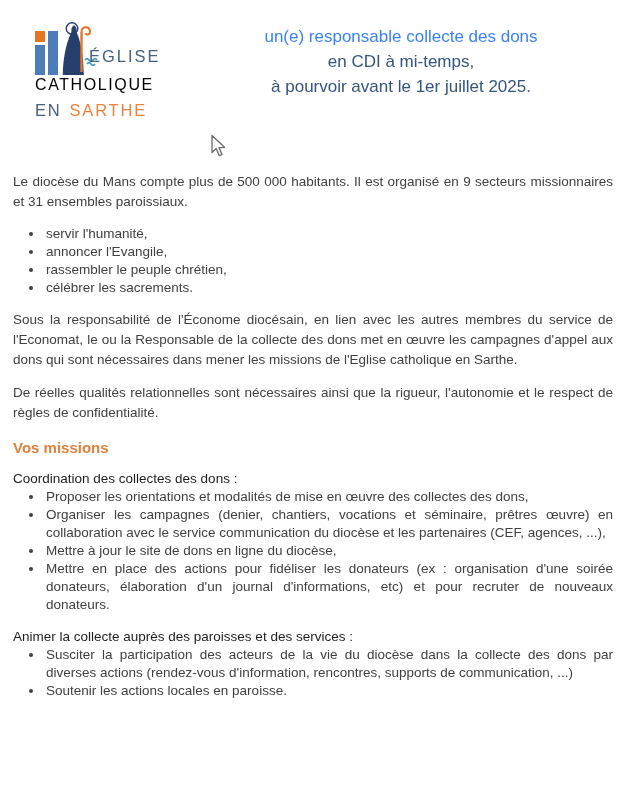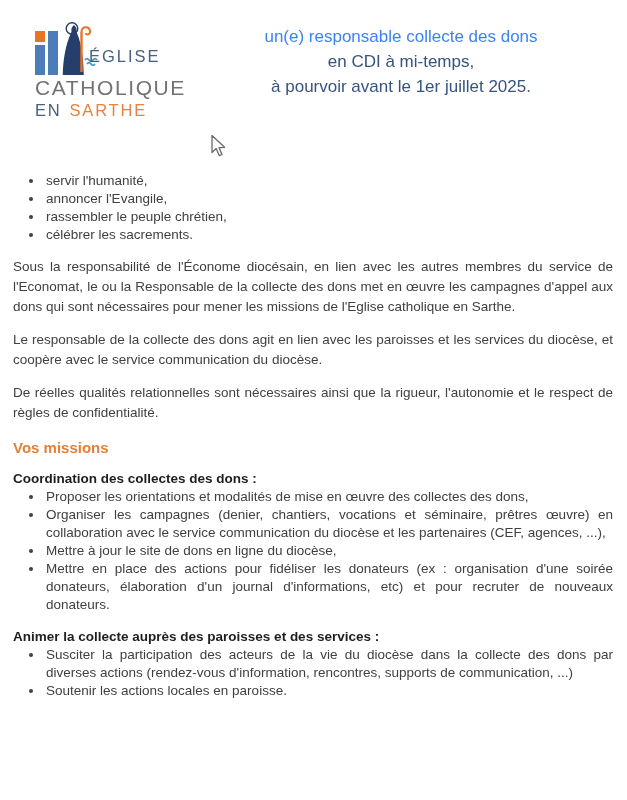--- a/index.html
+++ b/index.html
@@ -25,22 +25,22 @@
     flex: 0 0 auto;
   }
   .logo-icon { position: absolute; left: 0; top: 0; }
   .logo-eglise {
     position: absolute; left: 54px; top: 25px;
     font-size: 16.5px; letter-spacing: 2px;
     color: #47617c; white-space: nowrap;
   }
   .logo-catholique {
     position: absolute; left: 0; top: 54px;
-    font-size: 21px; letter-spacing: 1.6px;
-    color: #737373; white-space: nowrap;
+    font-size: 16px; letter-spacing: 1.6px;
+    color: #000000; white-space: nowrap;
   }
   .logo-line3 {
     position: absolute; left: 0; top: 79px;
     font-size: 16.5px; letter-spacing: 1.8px;
     color: #47617c; white-space: nowrap;
   }
   .logo-line3 .accent { color: #e8823c; margin-left: 8px; }
 
   .headline {
     flex: 1 1 auto;
@@ -86,21 +86,21 @@
   .section-title {
     margin: 16px 0 14px 0;
     text-align: left;
     font-size: 15px;
     font-weight: bold;
     color: #e0813c;
   }
   .sub-heading {
     margin: 15px 0 1px 0;
     font-size: 13.5px;
-    font-weight: bold;
+    font-weight: normal;
     color: #1f1e1e;
   }
 </style>
 </head>
 <body>
 
 <header class="header">
   <div class="logo">
     <svg class="logo-icon" width="66" height="55" viewBox="0 0 66 55" xmlns="http://www.w3.org/2000/svg">
       <rect x="0" y="9" width="10" height="11" fill="#e87425"></rect>
@@ -123,30 +123,30 @@
     <div>en CDI à mi-temps,</div>
     <div>à pourvoir avant le 1er juillet 2025.</div>
   </div>
 </header>
 
 <svg class="cursor" viewBox="0 0 16 24" xmlns="http://www.w3.org/2000/svg">
   <path d="M2 1.5 L2 18.5 L6.2 14.6 L9.2 21.6 L12 20.4 L9 13.6 L14.6 13.3 Z" fill="#fbfbfb" stroke="#6a6a6a" stroke-width="1.3" stroke-linejoin="round"></path>
 </svg>
 
 <main>
+  <p>Le diocèse du Mans compte plus de 500 000 habitants. Il est organisé en 9 secteurs missionnaires et 31 ensembles paroissiaux.</p>
 
   <ul class="plain">
     <li>servir l'humanité,</li>
     <li>annoncer l'Evangile,</li>
     <li>rassembler le peuple chrétien,</li>
     <li>célébrer les sacrements.</li>
   </ul>
 
-  <p>Sous la responsabilité de l'Économe diocésain, en lien avec les autres membres du service de l'Economat, le ou la Responsable de la collecte des dons met en œuvre les campagnes d'appel aux dons qui sont nécessaires pour mener les missions de l'Eglise catholique en Sarthe.</p>
-  <p>Le responsable de la collecte des dons agit en lien avec les paroisses et les services du diocèse, et coopère avec le service communication du diocèse.</p>
+  <p>Sous la responsabilité de l'Économe diocésain, en lien avec les autres membres du service de l'Economat, le ou la Responsable de la collecte des dons met en œuvre les campagnes d'appel aux dons qui sont nécessaires dans mener les missions de l'Eglise catholique en Sarthe.</p>
   <p>De réelles qualités relationnelles sont nécessaires ainsi que la rigueur, l'autonomie et le respect de règles de confidentialité.</p>
 
   <h2 class="section-title">Vos missions</h2>
 
   <h3 class="sub-heading">Coordination des collectes des dons :</h3>
   <ul class="tight">
     <li>Proposer les orientations et modalités de mise en œuvre des collectes des dons,</li>
     <li>Organiser les campagnes (denier, chantiers, vocations et séminaire, prêtres œuvre) en collaboration avec le service communication du diocèse et les partenaires (CEF, agences, ...),</li>
     <li>Mettre à jour le site de dons en ligne du diocèse,</li>
     <li>Mettre en place des actions pour fidéliser les donateurs (ex : organisation d'une soirée donateurs, élaboration d'un journal d'informations, etc) et pour recruter de nouveaux donateurs.</li>

